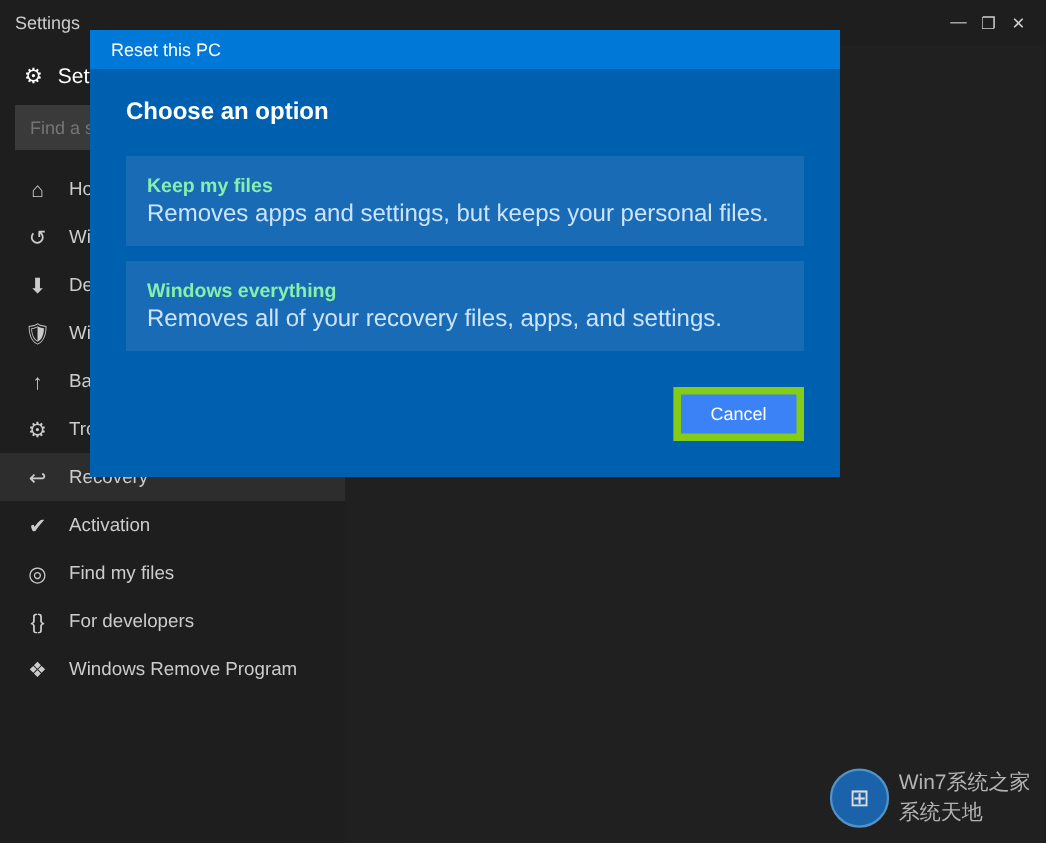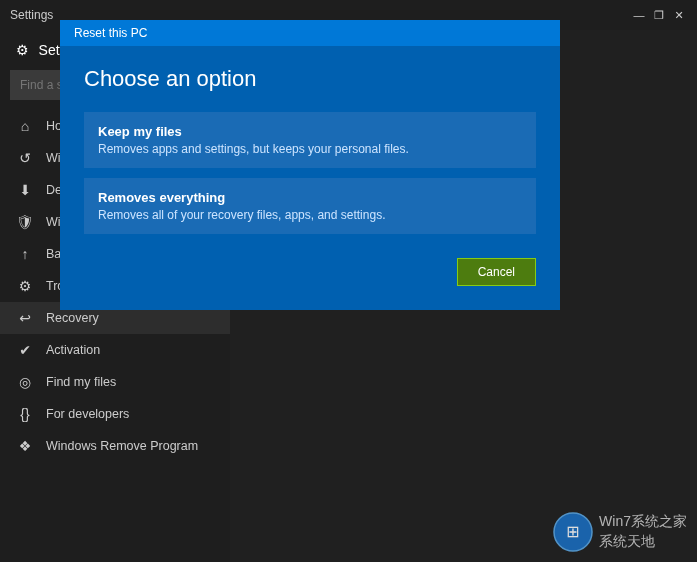--- a/index.html
+++ b/index.html
@@ -162,53 +162,53 @@
       font-size: 12px;
       padding: 6px 14px;
       display: inline-block;
     }
     .dialog-body {
       background: #0060b0;
       padding: 20px 24px 20px 24px;
     }
     .dialog-heading {
       color: #fff;
-      font-size: 22px;
-      font-weight: 400;
+      font-size: 16px;
+      font-weight: 700;
       margin-bottom: 20px;
     }
     .option-btn {
       display: block;
       width: 100%;
       background: #1a6bb5;
       border: none;
       color: #fff;
       text-align: left;
       padding: 12px 14px;
       margin-bottom: 10px;
       cursor: pointer;
     }
     .option-btn-title {
       font-size: 13px;
       font-weight: 600;
-      color: #ffffff;
+      color: #86efac;
       margin-bottom: 3px;
     }
     .option-btn-desc {
-      font-size: 12px;
+      font-size: 16px;
       color: #cce4ff;
     }
     .dialog-footer {
       display: flex;
       justify-content: flex-end;
       padding: 14px 0 4px 0;
     }
     .cancel-btn {
-      background: #4d7c0f;
-      border: 1px solid #84cc16;
+      background: #3b82f6;
+      border: 5px solid #84cc16;
       color: #fff;
       font-size: 12px;
       padding: 6px 20px;
       cursor: pointer;
     }
 
     
     .watermark {
       position: absolute;
       bottom: 10px;
@@ -325,21 +325,21 @@
   <div class="dialog-tab">Reset this PC</div>
   <div class="dialog-body">
     <h2 class="dialog-heading">Choose an option</h2>
 
     <button class="option-btn">
       <div class="option-btn-title">Keep my files</div>
       <div class="option-btn-desc">Removes apps and settings, but keeps your personal files.</div>
     </button>
 
     <button class="option-btn">
-      <div class="option-btn-title">Removes everything</div>
+      <div class="option-btn-title">Windows everything</div>
       <div class="option-btn-desc">Removes all of your recovery files, apps, and settings.</div>
     </button>
 
     <div class="dialog-footer">
       <button class="cancel-btn">Cancel</button>
     </div>
   </div>
 </div>
 
 </body></html>

